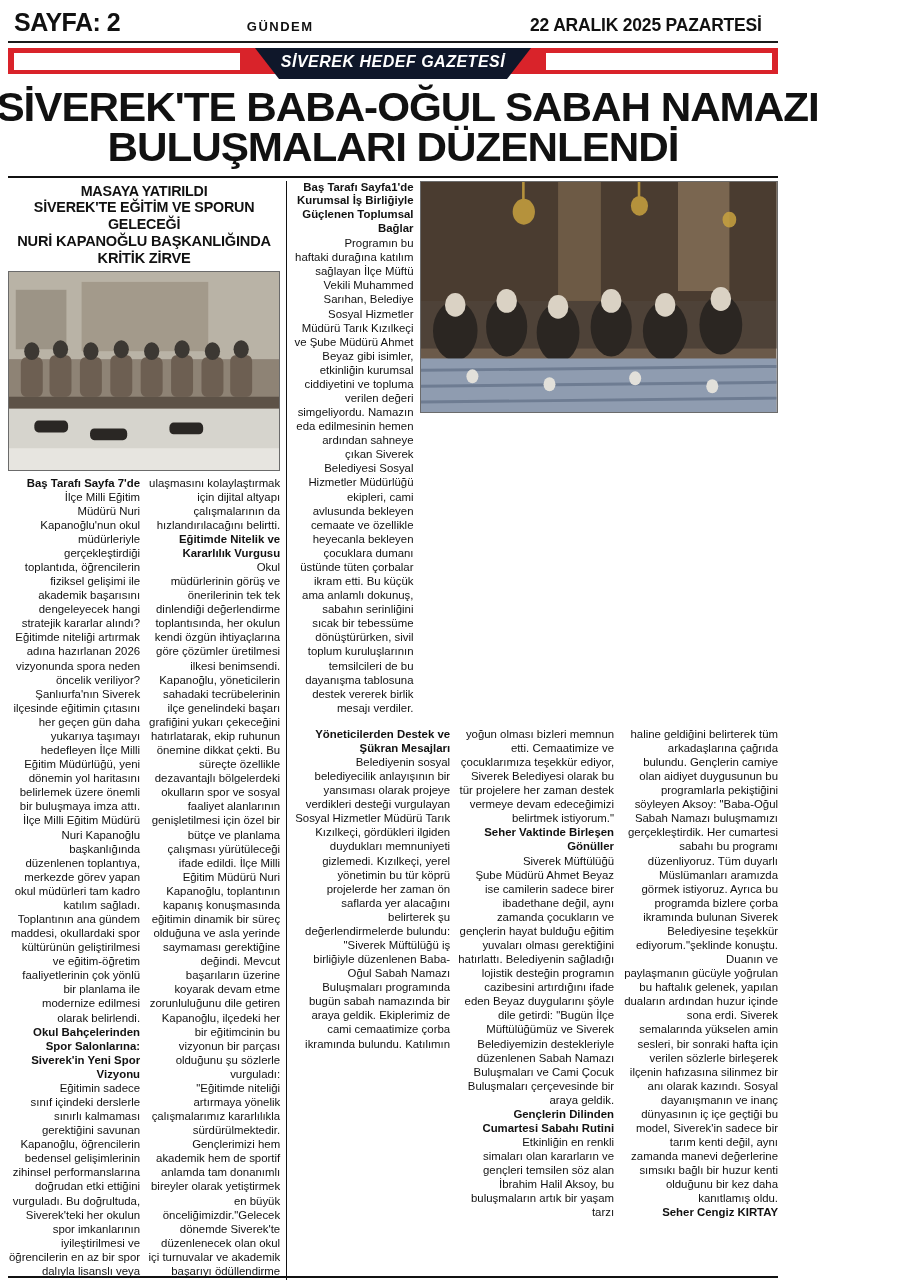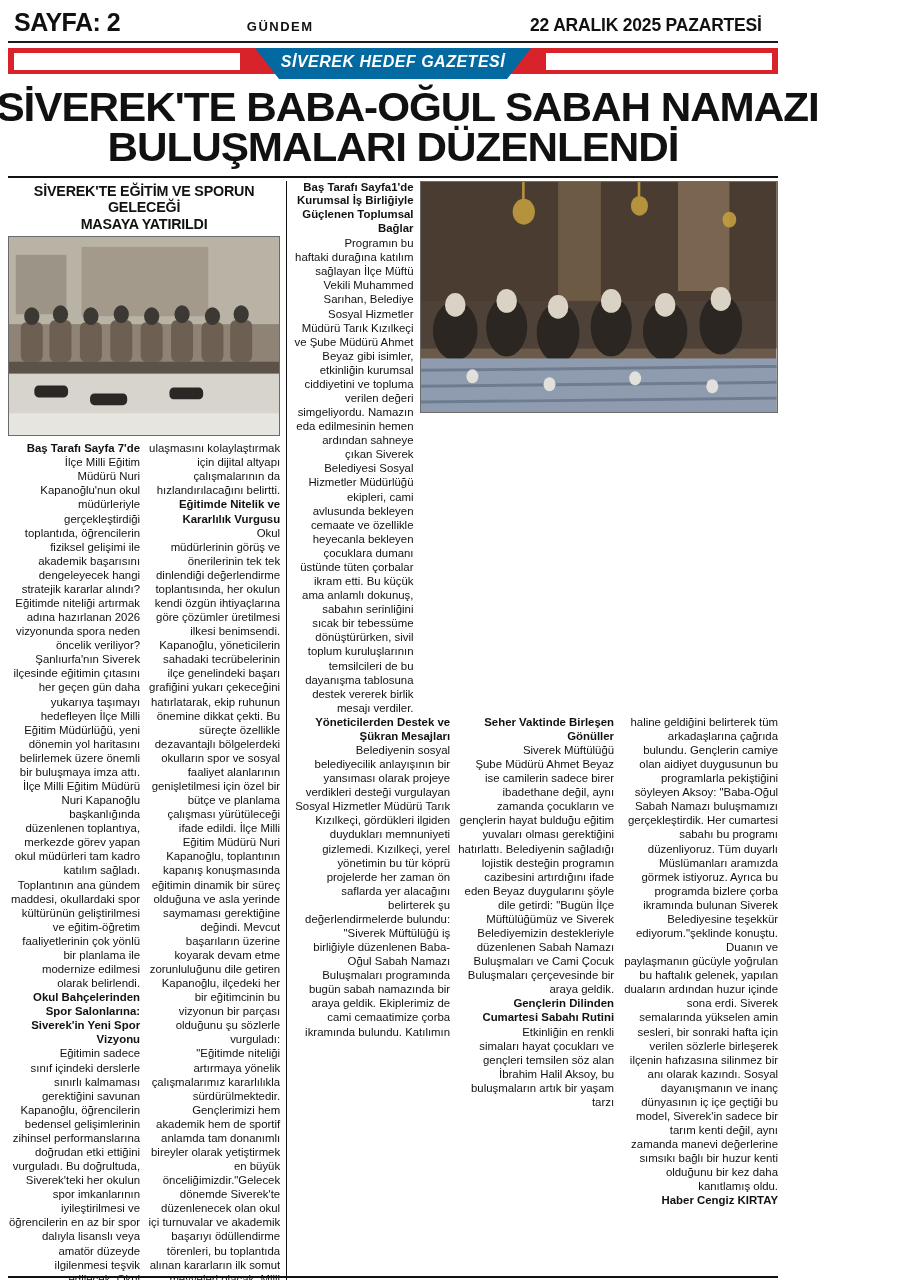--- a/index.html
+++ b/index.html
@@ -65,21 +65,21 @@
   .brandbar .strip {
     background: #ffffff;
     height: 17px;
     flex: 1 1 auto;
   }
   .brand-plate {
     position: absolute;
     left: 50%;
     top: 0;
     transform: translateX(-50%);
-    background: #0369a1;
+    background: #0f172a;
     color: #fff;
     font-weight: bold;
     font-size: 16px;
     letter-spacing: 0.5px;
     padding: 6px 20px 9px 20px;
     clip-path: polygon(4% 0, 96% 0, 88% 100%, 12% 100%);
     width: 300px;
     text-align: center;
     line-height: 1;
     font-style: italic;
@@ -150,21 +150,21 @@
     width: 138px;
     font-size: 11.4px;
     line-height: 1.22;
   }
   .rtop .kicker .sub { font-weight: bold; display: block; text-align: right; }
   .rtop .photo-wrap { flex: 1 1 auto; }
 
   .three-col {
     display: flex;
     gap: 8px;
-    margin-top: 0;
+    margin-top: 12px;
   }
   .three-col > div { flex: 1 1 0; }
   .frame-bottom {
     position: absolute;
     left: 8px; right: 8px; bottom: 2px;
     border-top: 2px solid #111;
   }
 </style>
 </head>
 <body>
@@ -189,22 +189,23 @@
 
   <div class="main-headline">
     <div>SİVEREK'TE BABA-OĞUL SABAH NAMAZI</div>
     <div>BULUŞMALARI DÜZENLENDİ</div>
   </div>
 
   <div class="blockA">
 
     <div class="colA">
       <div class="sub-headline">
+        <div>MASAYA YATIRILDI</div>
         <div>SİVEREK'TE EĞİTİM VE SPORUN GELECEĞİ</div>
-        <div>MASAYA YATIRILDI</div>
+        <div class="wide">NURİ KAPANOĞLU BAŞKANLIĞINDA KRİTİK ZİRVE</div>
       </div>
 
       <svg class="photo photo-left" viewBox="0 0 320 200" preserveAspectRatio="none">
         <rect x="0" y="0" width="320" height="200" fill="#c8c9c2"></rect>
         <rect x="0" y="0" width="320" height="88" fill="#b9b3a6"></rect>
         <rect x="0" y="88" width="320" height="44" fill="#8e8375"></rect>
         <rect x="0" y="132" width="320" height="68" fill="#d6d4cd"></rect>
         <rect x="8" y="18" width="60" height="60" fill="#9c9486"></rect>
         <rect x="86" y="10" width="150" height="70" fill="#a39a8b"></rect>
         <g fill="#6d5f52">
@@ -308,28 +309,29 @@
       </div>
 
       <div class="three-col">
         <div class="body">
           <p></p>
           <p class="sub">Yöneticilerden Destek ve Şükran Mesajları</p>
           <p class="ind">Belediyenin sosyal belediyecilik anlayışının bir yansıması olarak projeye verdikleri desteği vurgulayan Sosyal Hizmetler Müdürü Tarık Kızılkeçi, gördükleri ilgiden duydukları memnuniyeti gizlemedi. Kızılkeçi, yerel yönetimin bu tür köprü projelerde her zaman ön saflarda yer alacağını belirterek şu değerlendirmelerde bulundu:</p>
           <p class="ind">"Siverek Müftülüğü iş birliğiyle düzenlenen Baba-Oğul Sabah Namazı Buluşmaları programında bugün sabah namazında bir araya geldik. Ekiplerimiz de cami cemaatimize çorba ikramında bulundu. Katılımın</p>
         </div>
         <div class="body">
+          <p>yoğun olması bizleri memnun etti. Cemaatimize ve çocuklarımıza teşekkür ediyor, Siverek Belediyesi olarak bu tür projelere her zaman destek vermeye devam edeceğimizi belirtmek istiyorum."</p>
           <p class="sub">Seher Vaktinde Birleşen Gönüller</p>
           <p class="ind">Siverek Müftülüğü Şube Müdürü Ahmet Beyaz ise camilerin sadece birer ibadethane değil, aynı zamanda çocukların ve gençlerin hayat bulduğu eğitim yuvaları olması gerektiğini hatırlattı. Belediyenin sağladığı lojistik desteğin programın cazibesini artırdığını ifade eden Beyaz duygularını şöyle dile getirdi: "Bugün İlçe Müftülüğümüz ve Siverek Belediyemizin destekleriyle düzenlenen Sabah Namazı Buluşmaları ve Cami Çocuk Buluşmaları çerçevesinde bir araya geldik.</p>
           <p class="sub">Gençlerin Dilinden Cumartesi Sabahı Rutini</p>
-          <p class="ind">Etkinliğin en renkli simaları hayat çocukları ve gençleri temsilen söz alan İbrahim Halil Aksoy, bu buluşmaların artık bir yaşam tarzı</p>
+          <p class="ind">Etkinliğin en renkli simaları olan kararların ve gençleri temsilen söz alan İbrahim Halil Aksoy, bu buluşmaların artık bir yaşam tarzı</p>
         </div>
         <div class="body">
           <p>haline geldiğini belirterek tüm arkadaşlarına çağrıda bulundu. Gençlerin camiye olan aidiyet duygusunun bu programlarla pekiştiğini söyleyen Aksoy: "Baba-Oğul Sabah Namazı buluşmamızı gerçekleştirdik. Her cumartesi sabahı bu programı düzenliyoruz. Tüm duyarlı Müslümanları aramızda görmek istiyoruz. Ayrıca bu programda bizlere çorba ikramında bulunan Siverek Belediyesine teşekkür ediyorum."şeklinde konuştu.</p>
           <p class="ind">Duanın ve paylaşmanın gücüyle yoğrulan bu haftalık gelenek, yapılan duaların ardından huzur içinde sona erdi. Siverek semalarında yükselen amin sesleri, bir sonraki hafta için verilen sözlerle birleşerek ilçenin hafızasına silinmez bir anı olarak kazındı. Sosyal dayanışmanın ve inanç dünyasının iç içe geçtiği bu model, Siverek'in sadece bir tarım kenti değil, aynı zamanda manevi değerlerine sımsıkı bağlı bir huzur kenti olduğunu bir kez daha kanıtlamış oldu.</p>
-          <p class="sub">Haber Cengiz KIRTAY</p>
+          <p class="sub">Seher Cengiz KIRTAY</p>
         </div>
       </div>
     </div>
   </div>
 
   <div class="frame-bottom"></div>
 </div>
 
 </body></html>

